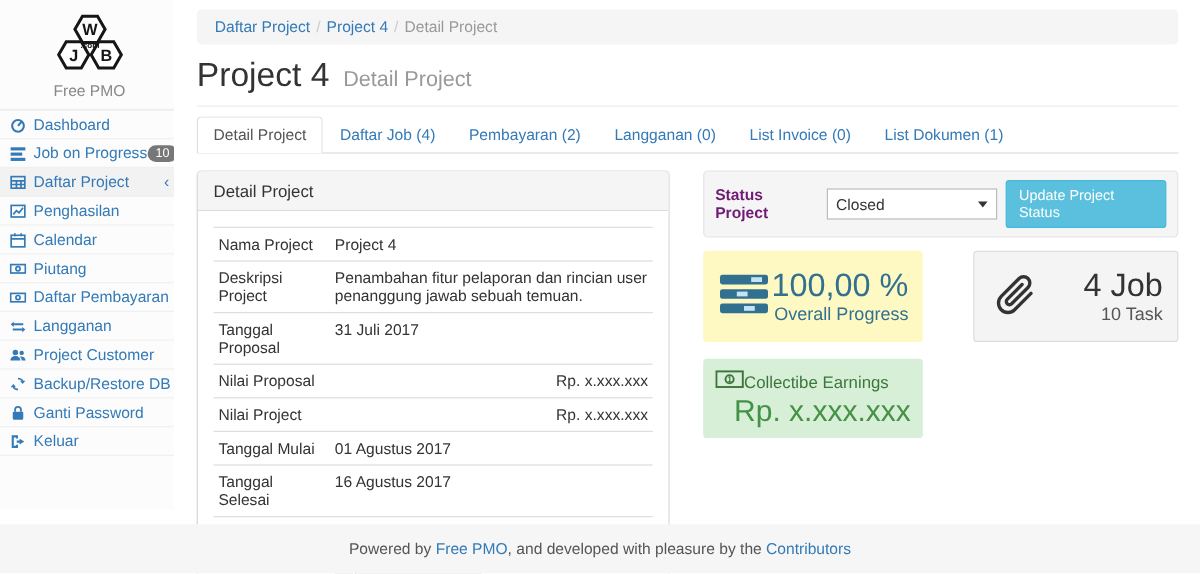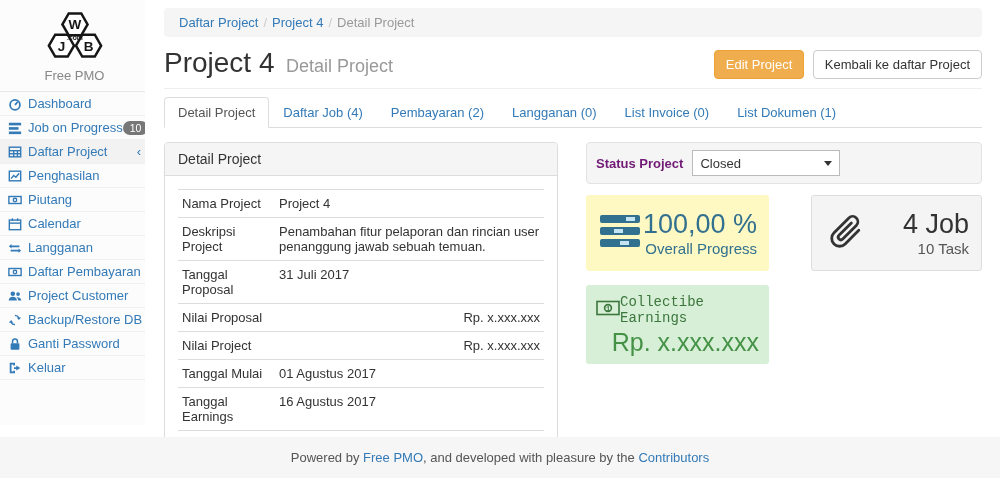--- a/index.html
+++ b/index.html
@@ -97,21 +97,21 @@
   .stat-icon { flex:0 0 auto; }
   .stat-text { flex:1; text-align:right; }
   .stat-value { font-size:27px; line-height:30px; }
   .stat-sub { font-size:15px; margin-top:1px; }
   .box-gray .stat-sub { color:#555; }
 
   .green-box {
     margin-top:14px; width:183px; background:#d6efd6; border-radius:3px;
     padding:9px 10px 8px; color:#3c763d;
   }
-  .green-top { display:flex; align-items:center; font-size:14px;font-family:Liberation Mono, monospace; }
+  .green-top { display:flex; align-items:center; font-size:14px; }
   .green-value { text-align:right; font-size:25px; line-height:28px; margin-top:2px; color:#459247; }
 
   
   .footer {
     position:absolute; left:0; top:437px; width:1000px; height:53px;
     background:#f6f6f6; text-align:center; padding-top:13px; font-size:13px; color:#555;
   }
   .footer a { color:#337ab7; text-decoration:none; cursor:pointer; }
 </style>
 </head>
@@ -174,53 +174,53 @@
           <svg viewBox="0 0 16 16" fill="none" stroke="currentColor" stroke-width="1.6">
               <rect x="1.5" y="2.5" width="13" height="11"></rect>
               <polyline points="3.5,11 6.5,7.5 9,9.5 12.8,4.8"></polyline>
             </svg>
         </span>
         <span>Penghasilan</span>
       </div>
       <div class="nav-item">
         <span class="nav-icon">
           <svg viewBox="0 0 16 16" fill="none" stroke="currentColor" stroke-width="1.6">
-              <rect x="1" y="4" width="14" height="8"></rect>
-              <circle cx="8" cy="8" r="2"></circle>
-            </svg>
-        </span>
-        <span>Piutang</span>
-      </div>
-      <div class="nav-item">
-        <span class="nav-icon">
-          <svg viewBox="0 0 16 16" fill="none" stroke="currentColor" stroke-width="1.6">
               <rect x="1.5" y="3.5" width="13" height="11"></rect>
               <line x1="1.5" y1="7" x2="14.5" y2="7"></line>
               <line x1="5" y1="1.5" x2="5" y2="4.5"></line>
               <line x1="11" y1="1.5" x2="11" y2="4.5"></line>
             </svg>
         </span>
         <span>Calendar</span>
       </div>
       <div class="nav-item">
         <span class="nav-icon">
-          <svg viewBox="0 0 16 16" fill="currentColor">
-              <path d="M4 3.5 1 6l3 2.5V7h9V5H4zM12 8.5 15 11l-3 2.5V12H3v-2h9z"></path>
-            </svg>
-        </span>
-        <span>Langganan</span>
-      </div>
-      <div class="nav-item">
-        <span class="nav-icon">
           <svg viewBox="0 0 16 16" fill="none" stroke="currentColor" stroke-width="1.6">
               <rect x="1" y="4" width="14" height="8"></rect>
               <circle cx="8" cy="8" r="2"></circle>
             </svg>
         </span>
+        <span>Piutang</span>
+      </div>
+      <div class="nav-item">
+        <span class="nav-icon">
+          <svg viewBox="0 0 16 16" fill="none" stroke="currentColor" stroke-width="1.6">
+              <rect x="1" y="4" width="14" height="8"></rect>
+              <circle cx="8" cy="8" r="2"></circle>
+            </svg>
+        </span>
         <span>Daftar Pembayaran</span>
+      </div>
+      <div class="nav-item">
+        <span class="nav-icon">
+          <svg viewBox="0 0 16 16" fill="currentColor">
+              <path d="M4 3.5 1 6l3 2.5V7h9V5H4zM12 8.5 15 11l-3 2.5V12H3v-2h9z"></path>
+            </svg>
+        </span>
+        <span>Langganan</span>
       </div>
       <div class="nav-item">
         <span class="nav-icon">
           <svg viewBox="0 0 16 16" fill="currentColor">
               <circle cx="5.5" cy="5.5" r="2.6"></circle>
               <path d="M.8 13c0-2.6 2.1-4.2 4.7-4.2S10.2 10.4 10.2 13z"></path>
               <circle cx="11.5" cy="5.8" r="2.1"></circle>
               <path d="M10.8 9.3c2.4 0 4.4 1.5 4.4 3.7h-3.6c-.1-1.5-.8-2.8-2-3.5z"></path>
             </svg>
         </span>
@@ -258,24 +258,20 @@
   <main class="main">
     <div class="inner">
 
       <div class="breadcrumb">
         <a>Daftar Project</a><span class="crumb-sep">/</span><a>Project 4</a><span class="crumb-sep">/</span><span>Detail Project</span>
       </div>
 
       <div class="page-header">
         <h1 class="page-title">Project 4</h1>
         <span class="page-subtitle">Detail Project</span>
-        <div class="header-buttons">
-          <span class="btn btn-warning">Edit Project</span>
-          <span class="btn btn-default">Kembali ke daftar Project</span>
-        </div>
       </div>
 
       <div class="tabs">
         <span class="tab active">Detail Project</span>
         <span class="tab">Daftar Job (4)</span>
         <span class="tab">Pembayaran (2)</span>
         <span class="tab">Langganan (0)</span>
         <span class="tab">List Invoice (0)</span>
         <span class="tab">List Dokumen (1)</span>
       </div>
@@ -305,21 +301,21 @@
                 </tr>
                 <tr>
                   <td class="lbl">Nilai Project</td>
                   <td class="num">Rp. x.xxx.xxx</td>
                 </tr>
                 <tr>
                   <td class="lbl">Tanggal Mulai</td>
                   <td>01 Agustus 2017</td>
                 </tr>
                 <tr>
-                  <td class="lbl">Tanggal Earnings</td>
+                  <td class="lbl">Tanggal Selesai</td>
                   <td>16 Agustus 2017</td>
                 </tr>
                 <tr>
                   <td class="lbl">Status</td>
                   <td>Closed</td>
                 </tr>
                 <tr>
                   <td class="lbl">Customer</td>
                   <td><a class="customer-link">Bapak Customer 001</a></td>
                 </tr>
@@ -329,20 +325,21 @@
         </section>
 
         <section class="right-col">
 
           <div class="status-well">
             <span class="status-label">Status Project</span>
             <span class="status-select">
               <span>Closed</span>
               <span class="caret-down"></span>
             </span>
+            <span class="btn-info">Update Project Status</span>
           </div>
 
           <div class="boxes-row">
             <div class="stat-box box-blue">
               <span class="stat-icon">
                 <svg width="44" height="38" viewBox="0 0 44 38" fill="#31708f">
                   <rect x="2" y="3" width="40" height="8" rx="2"></rect>
                     <rect x="28" y="5" width="9" height="4" fill="#c4e3f3"></rect>
                   <rect x="2" y="15" width="40" height="8" rx="2"></rect>
                     <rect x="16" y="17" width="9" height="4" fill="#c4e3f3"></rect>

